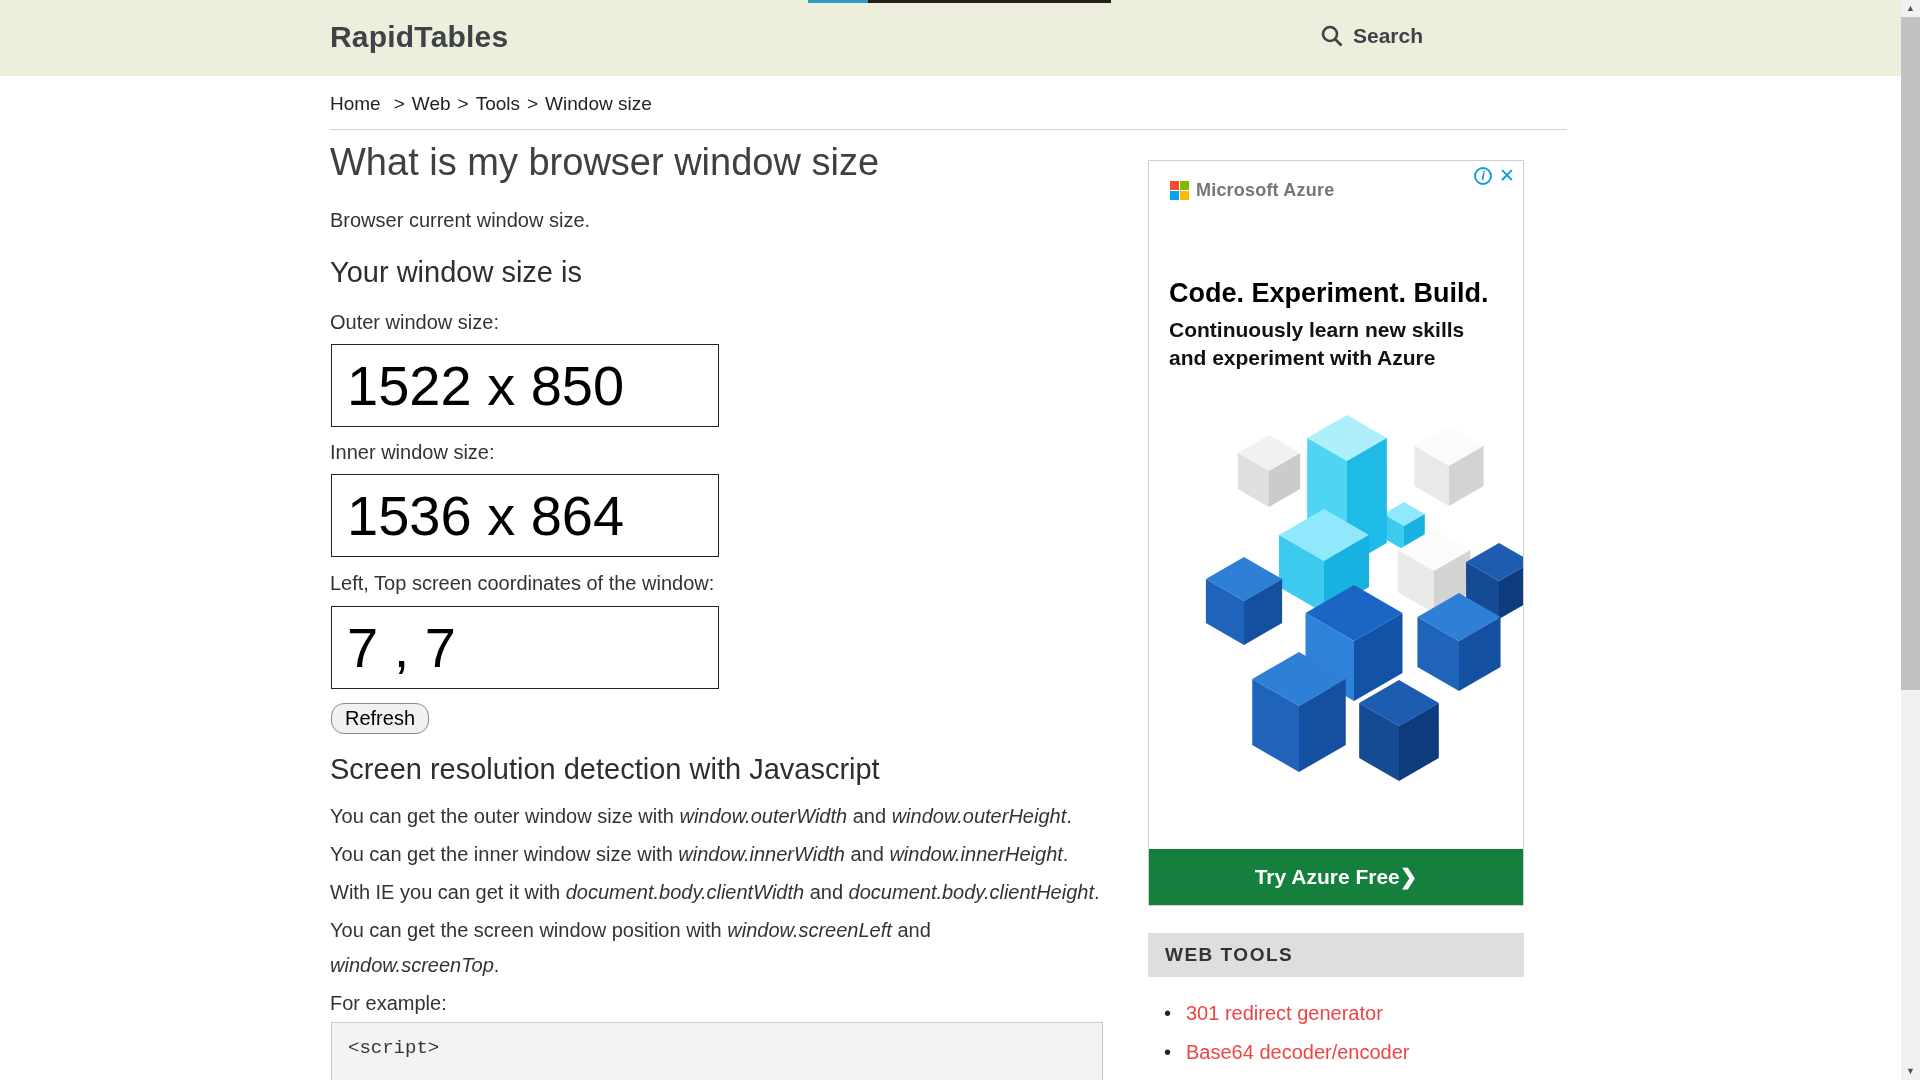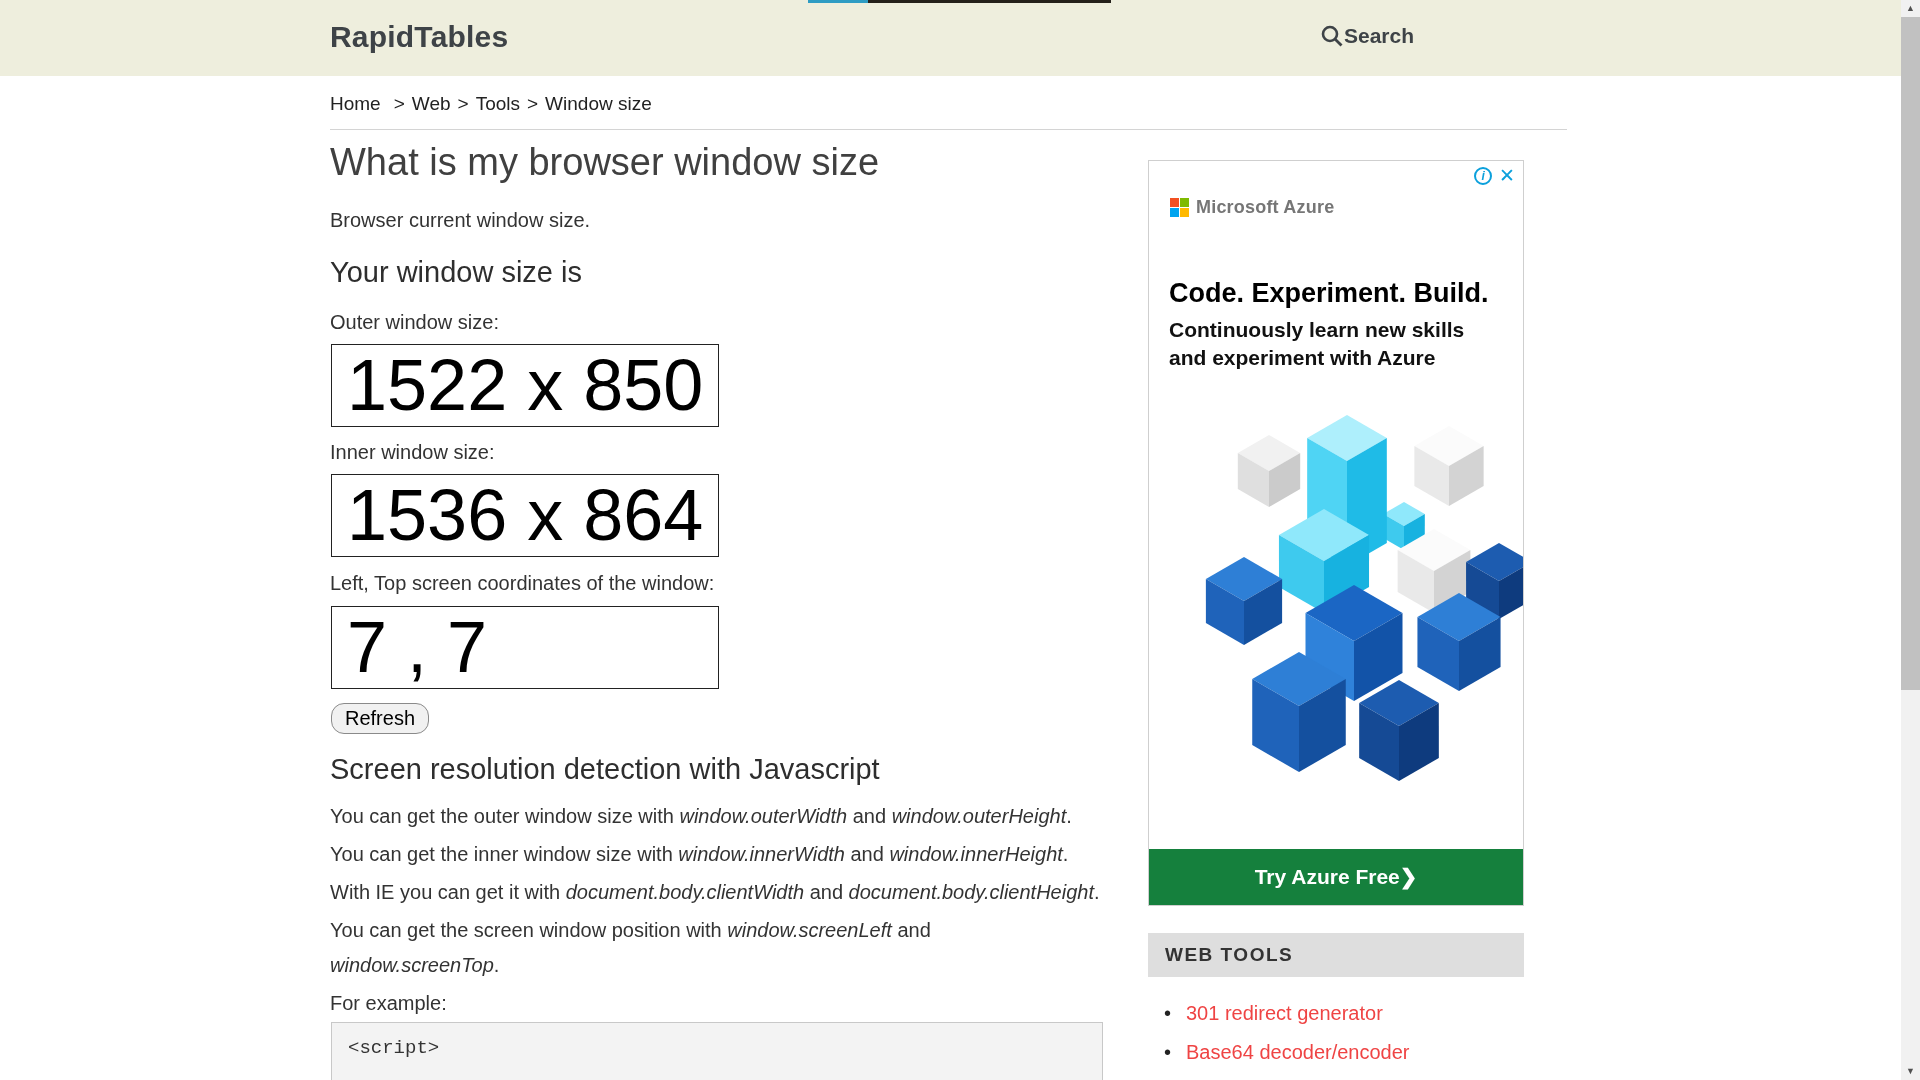--- a/index.html
+++ b/index.html
@@ -3,21 +3,21 @@
 <meta charset="utf-8">
 <style>
   * { margin:0; padding:0; box-sizing:border-box; }
   html,body { width:1920px; height:1080px; overflow:hidden; background:#ffffff;
               font-family:"Liberation Sans", sans-serif; color:#333; }
 
   
   .site-header { position:absolute; left:0; top:0; width:1901px; height:76px; background:#eeeedd; }
   .logo { position:absolute; left:330px; top:20px; font-size:30px; font-weight:bold;
           color:#3e4347; text-decoration:none; letter-spacing:0.2px; cursor:pointer; }
-  .search { position:absolute; left:1320px; top:24px; display:flex; align-items:center; cursor:pointer; }
+  .search { position:absolute; left:1320px; top:24px; display:flex; align-items:center; gap:9px; cursor:pointer; }
   .search-label { font-size:21px; font-weight:bold; color:#3e4347; }
 
   
   .edge-bar { position:absolute; top:0; height:3px; }
   .edge-bar.blue { left:808px; width:60px; background:#2e9cc3; }
   .edge-bar.dark { left:868px; width:243px; background:#24201a; }
 
   
   .breadcrumb { position:absolute; left:330px; top:93px; font-size:19px; color:#222; }
   .breadcrumb a { color:#222; text-decoration:none; cursor:pointer; }
@@ -27,21 +27,21 @@
 
   
   .page-title { position:absolute; left:330px; top:141px; font-size:38px; font-weight:400; color:#404040; }
   .page-subtitle { position:absolute; left:330px; top:209px; font-size:20px; color:#333; }
   .h2 { position:absolute; left:330px; font-size:29px; font-weight:400; color:#2e2e2e; }
   .h2-window { top:256px; }
   .h2-detect { top:753px; }
   .field-label { position:absolute; left:330px; font-size:20px; color:#333; }
   .lbl-outer { top:311px; } .lbl-inner { top:441px; } .lbl-coords { top:572px; }
   .value-box { position:absolute; left:331px; width:388px; height:83px; border:1px solid #222;
-               background:#fff; font-size:72px; color:#000; line-height:81px; padding-left:15px;
+               background:#fff; font-size:56px; color:#000; line-height:81px; padding-left:15px;
                white-space:nowrap; }
   .box-outer { top:344px; } .box-inner { top:474px; } .box-coords { top:606px; }
   .refresh-btn { position:absolute; left:331px; top:703px; height:31px; padding:0 13px;
                  font-family:"Liberation Sans", sans-serif; font-size:20px; color:#000;
                  background:#f1f1f1; border:1px solid #8a8a8a; border-radius:13px; cursor:pointer; }
 
   .paras { position:absolute; left:330px; top:799px; width:1240px; font-size:20px;
            line-height:35px; color:#333; }
   .paras p { margin:0 0 3px 0; }
   .paras i { font-style:italic; }
@@ -51,21 +51,21 @@
   .codeblock code { font-family:"Liberation Mono", monospace; font-size:19px; color:#333; }
 
   
   .ad-panel { position:absolute; left:1148px; top:160px; width:376px; height:746px;
               background:#fff; border:1px solid #cfcfcf; cursor:pointer; }
   .ad-choice-icons { position:absolute; right:8px; top:6px; display:flex; align-items:center; gap:7px; }
   .ad-info { width:18px; height:18px; border:2px solid #0ba0dc; border-radius:50%;
              color:#0ba0dc; font-size:12px; font-weight:bold; text-align:center; line-height:14px;
              font-style:italic; cursor:pointer; }
   .ad-close { color:#0ba0dc; font-size:19px; line-height:18px; cursor:pointer; }
-  .ms-brand { position:absolute; left:21px; top:19px; display:flex; align-items:center; gap:7px;margin-top:17px; }
+  .ms-brand { position:absolute; left:21px; top:19px; display:flex; align-items:center; gap:7px; }
   .ms-logo { display:grid; grid-template-columns:9px 9px; grid-template-rows:9px 9px; gap:1px; }
   .ms-logo i { display:block; }
   .ms-brand-label { font-size:18px; font-weight:bold; color:#767676; letter-spacing:0.2px; }
   .ad-headline { position:absolute; left:20px; top:117px; font-size:27px; font-weight:bold; color:#000; }
   .ad-body { position:absolute; left:20px; top:155px; width:330px; font-size:21px;
              font-weight:bold; color:#111; line-height:28px; }
   .ad-illustration { position:absolute; left:0; top:215px; width:374px; height:475px; }
   .ad-cta { position:absolute; left:0; bottom:0; width:374px; height:56px; background:#15803d;
             color:#fff; font-size:21px; font-weight:bold; text-align:center; line-height:56px; cursor:pointer; }
 

